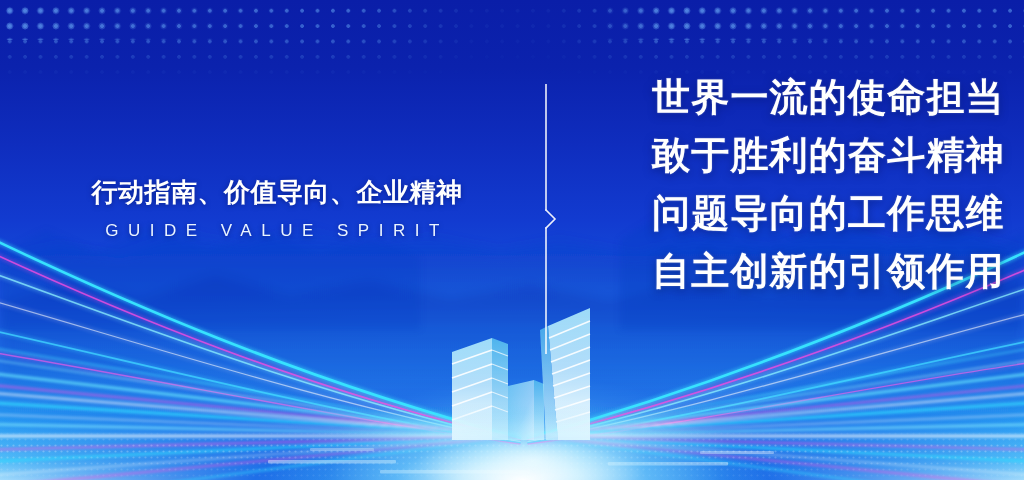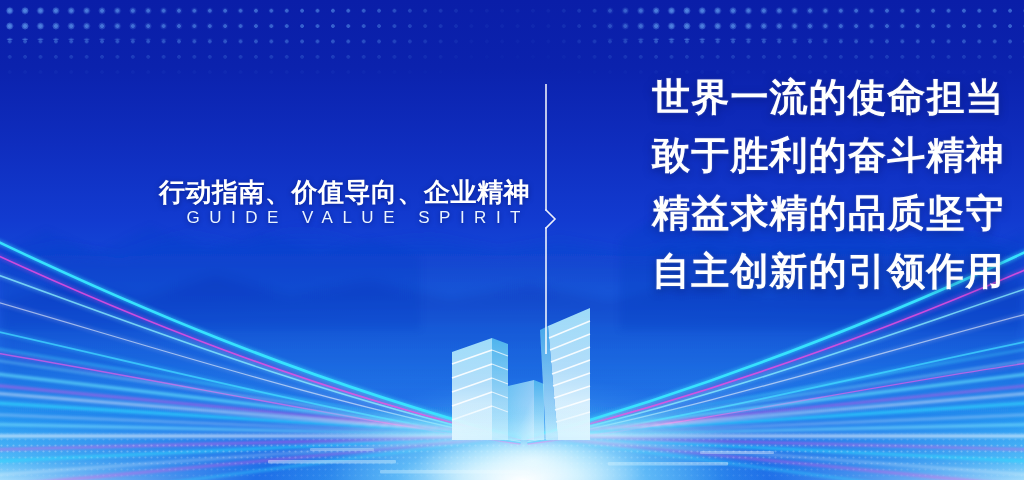--- a/index.html
+++ b/index.html
@@ -36,35 +36,36 @@
     background-image:radial-gradient(circle, rgba(100,160,240,0.55) 3.1px, rgba(0,0,0,0) 3.6px);
     background-size:15.4px 15.4px;
     -webkit-mask-image:linear-gradient(90deg, rgba(0,0,0,1) 0%, rgba(0,0,0,0.2) 18%, rgba(0,0,0,0) 30%, rgba(0,0,0,0) 58%, rgba(0,0,0,0.9) 66%, rgba(0,0,0,0.15) 84%, rgba(0,0,0,0) 100%);
     mask-image:linear-gradient(90deg, rgba(0,0,0,1) 0%, rgba(0,0,0,0.2) 18%, rgba(0,0,0,0) 30%, rgba(0,0,0,0) 58%, rgba(0,0,0,0.9) 66%, rgba(0,0,0,0.15) 84%, rgba(0,0,0,0) 100%);
   }
 
   .layer{position:absolute;left:0;top:0;width:1024px;height:480px;pointer-events:none;}
 
   
   .left-block{
-    position:absolute;left:16px;top:178px;width:490px;
-    text-align:right;
+    position:absolute;left:8px;top:178px;width:490px;
+    text-align:center;
     z-index:30;
     padding-left:24px;
   }
   .left-cn{
     color:#ffffff;
     font-size:26px;
     font-weight:700;
     letter-spacing:0.5px;
     line-height:1.15;
     text-shadow:0 1px 5px rgba(2,16,90,0.55);
     white-space:nowrap;
   }
   .left-en{
+    margin-top:13px;
     color:#eaf4ff;
     font-size:17px;
     font-weight:400;
     letter-spacing:9.5px;
     padding-right:0px;
     text-shadow:0 1px 4px rgba(2,16,90,0.5);
     white-space:nowrap;
   }
 
   .divider{
@@ -306,17 +307,17 @@
     <g stroke="#ffffff" stroke-width="1.6" fill="none" opacity="0.92" stroke-linecap="square" stroke-linejoin="miter">
       <path d="M3,0 L3,126"></path>
       <path d="M3,126 L12,135 L3,144"></path>
       <path d="M3,144 L3,270"></path>
     </g>
   </svg>
 
   <div class="right-block">
     <div class="right-line">世界一流的使命担当</div>
     <div class="right-line">敢于胜利的奋斗精神</div>
-    <div class="right-line">精益求精的品质坚守</div>
+    <div class="right-line">问题导向的工作思维</div>
     <div class="right-line">自主创新的引领作用</div>
   </div>
 
 </div>
 
 </body></html>

